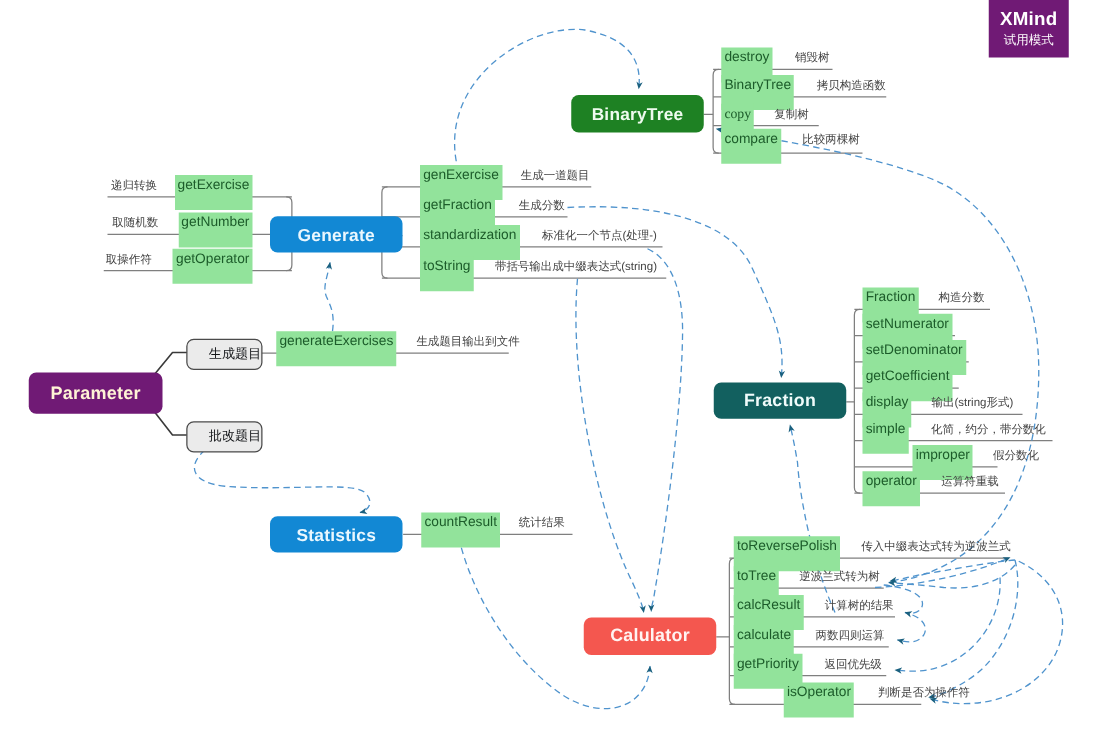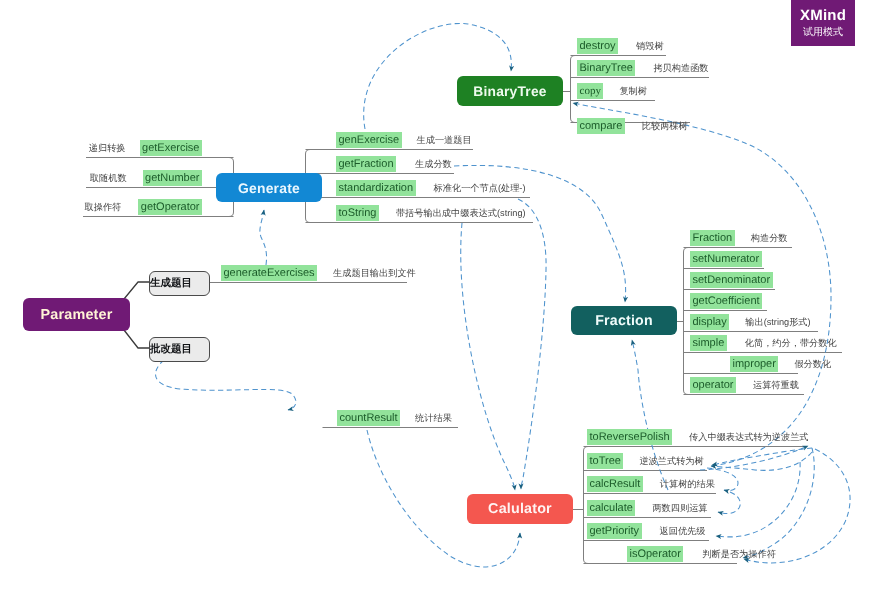--- a/index.html
+++ b/index.html
@@ -9,26 +9,26 @@
        -webkit-font-smoothing:antialiased;text-rendering:geometricPrecision;}
   #canvas{position:relative;width:877px;height:592px;background:#fff;}
 
   svg.layer{position:absolute;left:0;top:0;width:877px;height:592px;overflow:visible;pointer-events:none;}
 
   .node{position:absolute;border-radius:6px;display:flex;align-items:center;
         justify-content:center;color:#ffffff;font-weight:bold;white-space:nowrap;
         letter-spacing:0.2px;}
 
   .subbox{position:absolute;border-radius:6px;display:flex;align-items:center;
-          justify-content:flex-start;background:#ebebeb;border:1.4px solid #4a4a4a;
-          color:#111316;font-size:10.5px;font-weight:bold;white-space:nowrap;}
+          justify-content:flex-end;background:#ebebeb;border:1.4px solid #4a4a4a;
+          color:#111316;font-size:10.5px;font-weight:normal;white-space:nowrap;}
 
   .leaf{position:absolute;white-space:nowrap;height:16px;line-height:16px;}
   .leaf .code{background:#92e39b;color:#1c5c2a;font-size:11px;padding:0 2.5px;
-              display:inline-block;height:16px;line-height:16px;vertical-align:top;}
+              display:inline-block;height:28px;line-height:16px;vertical-align:top;}
   .leaf .desc{color:#434343;font-size:9.2px;display:inline-block;height:16px;
               line-height:16px;vertical-align:top;}
 
   .wm{position:absolute;display:flex;flex-direction:column;
       align-items:center;justify-content:center;color:#fff;}
   .wm .brand{font-size:15px;font-weight:bold;letter-spacing:0.2px;}
   .wm .mode{font-size:10px;margin-top:1px;}
 </style>
 <style>.leaf .code{background:#92e39b;color:#1c5c2a;}.leaf .desc{color:#434343;}.subbox{background:#ebebeb;border-color:#4a4a4a;}</style></head>
 <body>
@@ -97,20 +97,23 @@
       <path d="M812,448 C820,480 806,520 780,540 C765,551 752,556 743,558" stroke="#4f93cd" stroke-width="1.05" fill="none" stroke-dasharray="5.2 3.4" marker-end="url(#ah)"></path>
       <path d="M815,449 C848,465 857,495 845,522 C828,558 780,570 744,559" stroke="#4f93cd" stroke-width="1.05" fill="none" stroke-dasharray="5.2 3.4" marker-end="url(#ah)"></path>
     </svg>
 
   <div class="node" id="n-parameter" style="left: 23px; top: 298px; width: 107px; height: 33px; background: #701a75; font-size: 14.4px; color: rgb(255, 243, 214);">
       <span>Parameter</span>
     </div>
   <div class="node" id="n-generate" style="left: 216px; top: 173px; width: 106px; height: 29px; background: rgb(18, 136, 212); font-size: 13.9px; color: rgb(234, 247, 254);">
       <span>Generate</span>
     </div>
+  <div class="node" id="n-statistics" style="left: 216px; top: 413px; width: 106px; height: 29px; background: rgb(18, 136, 212); font-size: 13.9px; color: rgb(234, 247, 254);">
+      <span>Statistics</span>
+    </div>
   <div class="node" id="n-binarytree" style="left: 457px; top: 76px; width: 106px; height: 30px; background: rgb(30, 129, 35); font-size: 13.8px; color: rgb(238, 251, 238);">
       <span>BinaryTree</span>
     </div>
   <div class="node" id="n-fraction" style="left: 571px; top: 306px; width: 106px; height: 29px; background: rgb(18, 96, 95); font-size: 14.2px; color: rgb(240, 252, 251);">
       <span>Fraction</span>
     </div>
   <div class="node" id="n-calulator" style="left: 467px; top: 494px; width: 106px; height: 30px; background: rgb(244, 87, 79); font-size: 14.3px; color: rgb(255, 243, 242);">
       <span>Calulator</span>
     </div>
 
@@ -125,21 +128,21 @@
       <div class="leaf" style="top: 140px; left: 0px; width: 202px; text-align: right;"><span class="desc" style="margin-right:14px">递归转换</span><span class="code">getExercise</span></div>
       <div class="leaf" style="top: 170px; left: 0px; width: 202px; text-align: right;"><span class="desc" style="margin-right:16px">取随机数</span><span class="code">getNumber</span></div>
       <div class="leaf" style="top: 199px; left: 0px; width: 202px; text-align: right;"><span class="desc" style="margin-right:17px">取操作符</span><span class="code">getOperator</span></div>
       <div class="leaf" style="top: 132px; left: 336px;"><span class="code">genExercise</span><span class="desc" style="margin-left:15px">生成一道题目</span></div>
       <div class="leaf" style="top: 156px; left: 336px;"><span class="code">getFraction</span><span class="desc" style="margin-left:19px">生成分数</span></div>
       <div class="leaf" style="top: 180px; left: 336px;"><span class="code">standardization</span><span class="desc" style="margin-left:18px">标准化一个节点(处理-)</span></div>
       <div class="leaf" style="top: 205px; left: 336px;"><span class="code">toString</span><span class="desc" style="margin-left:17px">带括号输出成中缀表达式(string)</span></div>
       <div class="leaf" style="top: 38px; left: 577px;"><span class="code">destroy</span><span class="desc" style="margin-left:18px">销毁树</span></div>
       <div class="leaf" style="top: 60px; left: 577px;"><span class="code">BinaryTree</span><span class="desc" style="margin-left:18px">拷贝构造函数</span></div>
       <div class="leaf" style="top: 83px; left: 577px; font-family: Liberation Serif, serif;"><span class="code">copy</span><span class="desc" style="margin-left:16px">复制树</span></div>
-      <div class="leaf" style="top: 118px; left: 577px; text-decoration: underline;"><span class="code">compare</span><span class="desc" style="margin-left:17px">比较两棵树</span></div>
+      <div class="leaf" style="top: 103px; left: 577px; text-decoration: underline;"><span class="code">compare</span><span class="desc" style="margin-left:17px">比较两棵树</span></div>
       <div class="leaf" style="top: 230px; left: 690px;"><span class="code">Fraction</span><span class="desc" style="margin-left:16px">构造分数</span></div>
       <div class="leaf" style="top: 251px; left: 690px;"><span class="code">setNumerator</span></div>
       <div class="leaf" style="top: 272px; left: 690px;"><span class="code">setDenominator</span></div>
       <div class="leaf" style="top: 293px; left: 690px;"><span class="code">getCoefficient</span></div>
       <div class="leaf" style="top: 314px; left: 690px;"><span class="code">display</span><span class="desc" style="margin-left:16px">输出(string形式)</span></div>
       <div class="leaf" style="top: 335px; left: 690px;"><span class="code">simple</span><span class="desc" style="margin-left:18px">化简，约分，带分数化</span></div>
       <div class="leaf" style="top: 356px; left: 690px; padding-left: 40px;"><span class="code">improper</span><span class="desc" style="margin-left:16px">假分数化</span></div>
       <div class="leaf" style="top: 377px; left: 690px;"><span class="code">operator</span><span class="desc" style="margin-left:17px">运算符重载</span></div>
       <div class="leaf" style="top: 429px; left: 587px;"><span class="code">toReversePolish</span><span class="desc" style="margin-left:17px">传入中缀表达式转为逆波兰式</span></div>
       <div class="leaf" style="top: 453px; left: 587px; text-align: center;"><span class="code">toTree</span><span class="desc" style="margin-left:16px">逆波兰式转为树</span></div>

